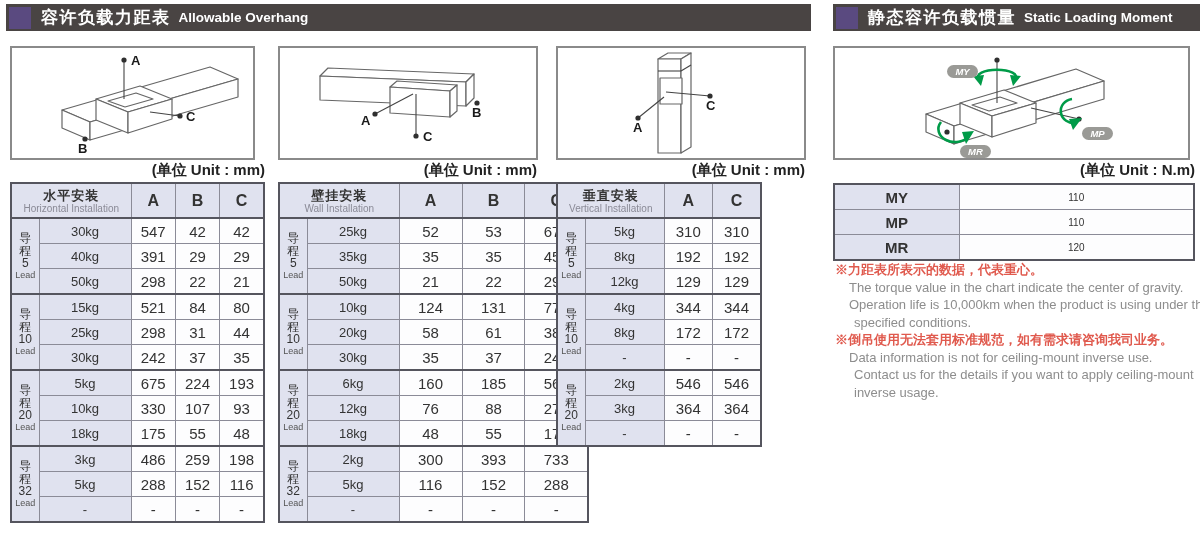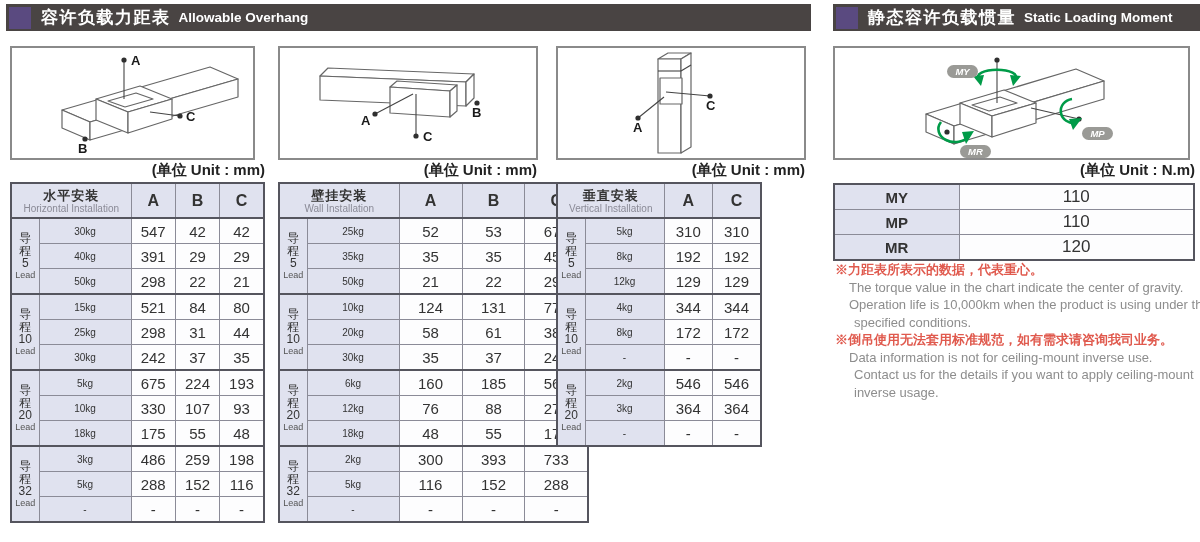--- a/index.html
+++ b/index.html
@@ -35,27 +35,27 @@
   .thost{position:absolute;top:182px;}
   .t1{left:10px;width:255px;} .t2{left:278px;width:311px;} .t3{left:556px;width:206px;}
   .ov{border-collapse:collapse;table-layout:fixed;width:100%;border:2px solid #55555e;}
   .ov th,.ov td{border:1px solid #8b8b97;text-align:center;vertical-align:middle;padding:0;}
   .ov th{background:#e0e2ef;height:33px;}
   .ov .ttl .tcn{display:block;font-size:13px;font-weight:bold;color:#333;line-height:17px;letter-spacing:1px;}
   .ov .ttl .ten{display:block;font-size:10px;font-weight:normal;color:#8a8a96;line-height:10px;}
   .ov .ch{font-size:16px;font-weight:600;color:#333;}
   .ov td{height:24px;font-size:15px;background:#fdfdfe;color:#333;}
   .ov td.wt,.ov td.lead{background:#e0e2ef;}
-  .ov td.wt{font-size:10px;}
+  .ov td.wt{font-size:13px;}
   .ov tr.gs td{border-top:2px solid #55555e;}
   .ov td.lead span{display:block;font-size:12px;line-height:12.5px;color:#333;}
   .ov td.lead .le{font-size:9px;color:#555;line-height:10px;}
   .mhost{position:absolute;left:833px;top:183px;width:362px;}
   .ov td.ml{background:#e0e2ef;font-weight:bold;font-size:15px;}
-  .ov td.mv{font-size:17px;}
+  .ov td.mv{font-size:10px;}
   
   .notes{position:absolute;left:835px;top:261px;}
   .note{white-space:nowrap;line-height:17.5px;font-size:13px;}
   .note.red{color:#e05a4e;font-weight:600;}
   .note.gray{color:#8d8d8d;}
 </style>
 </head>
 <body>
 
 <div class="page">

